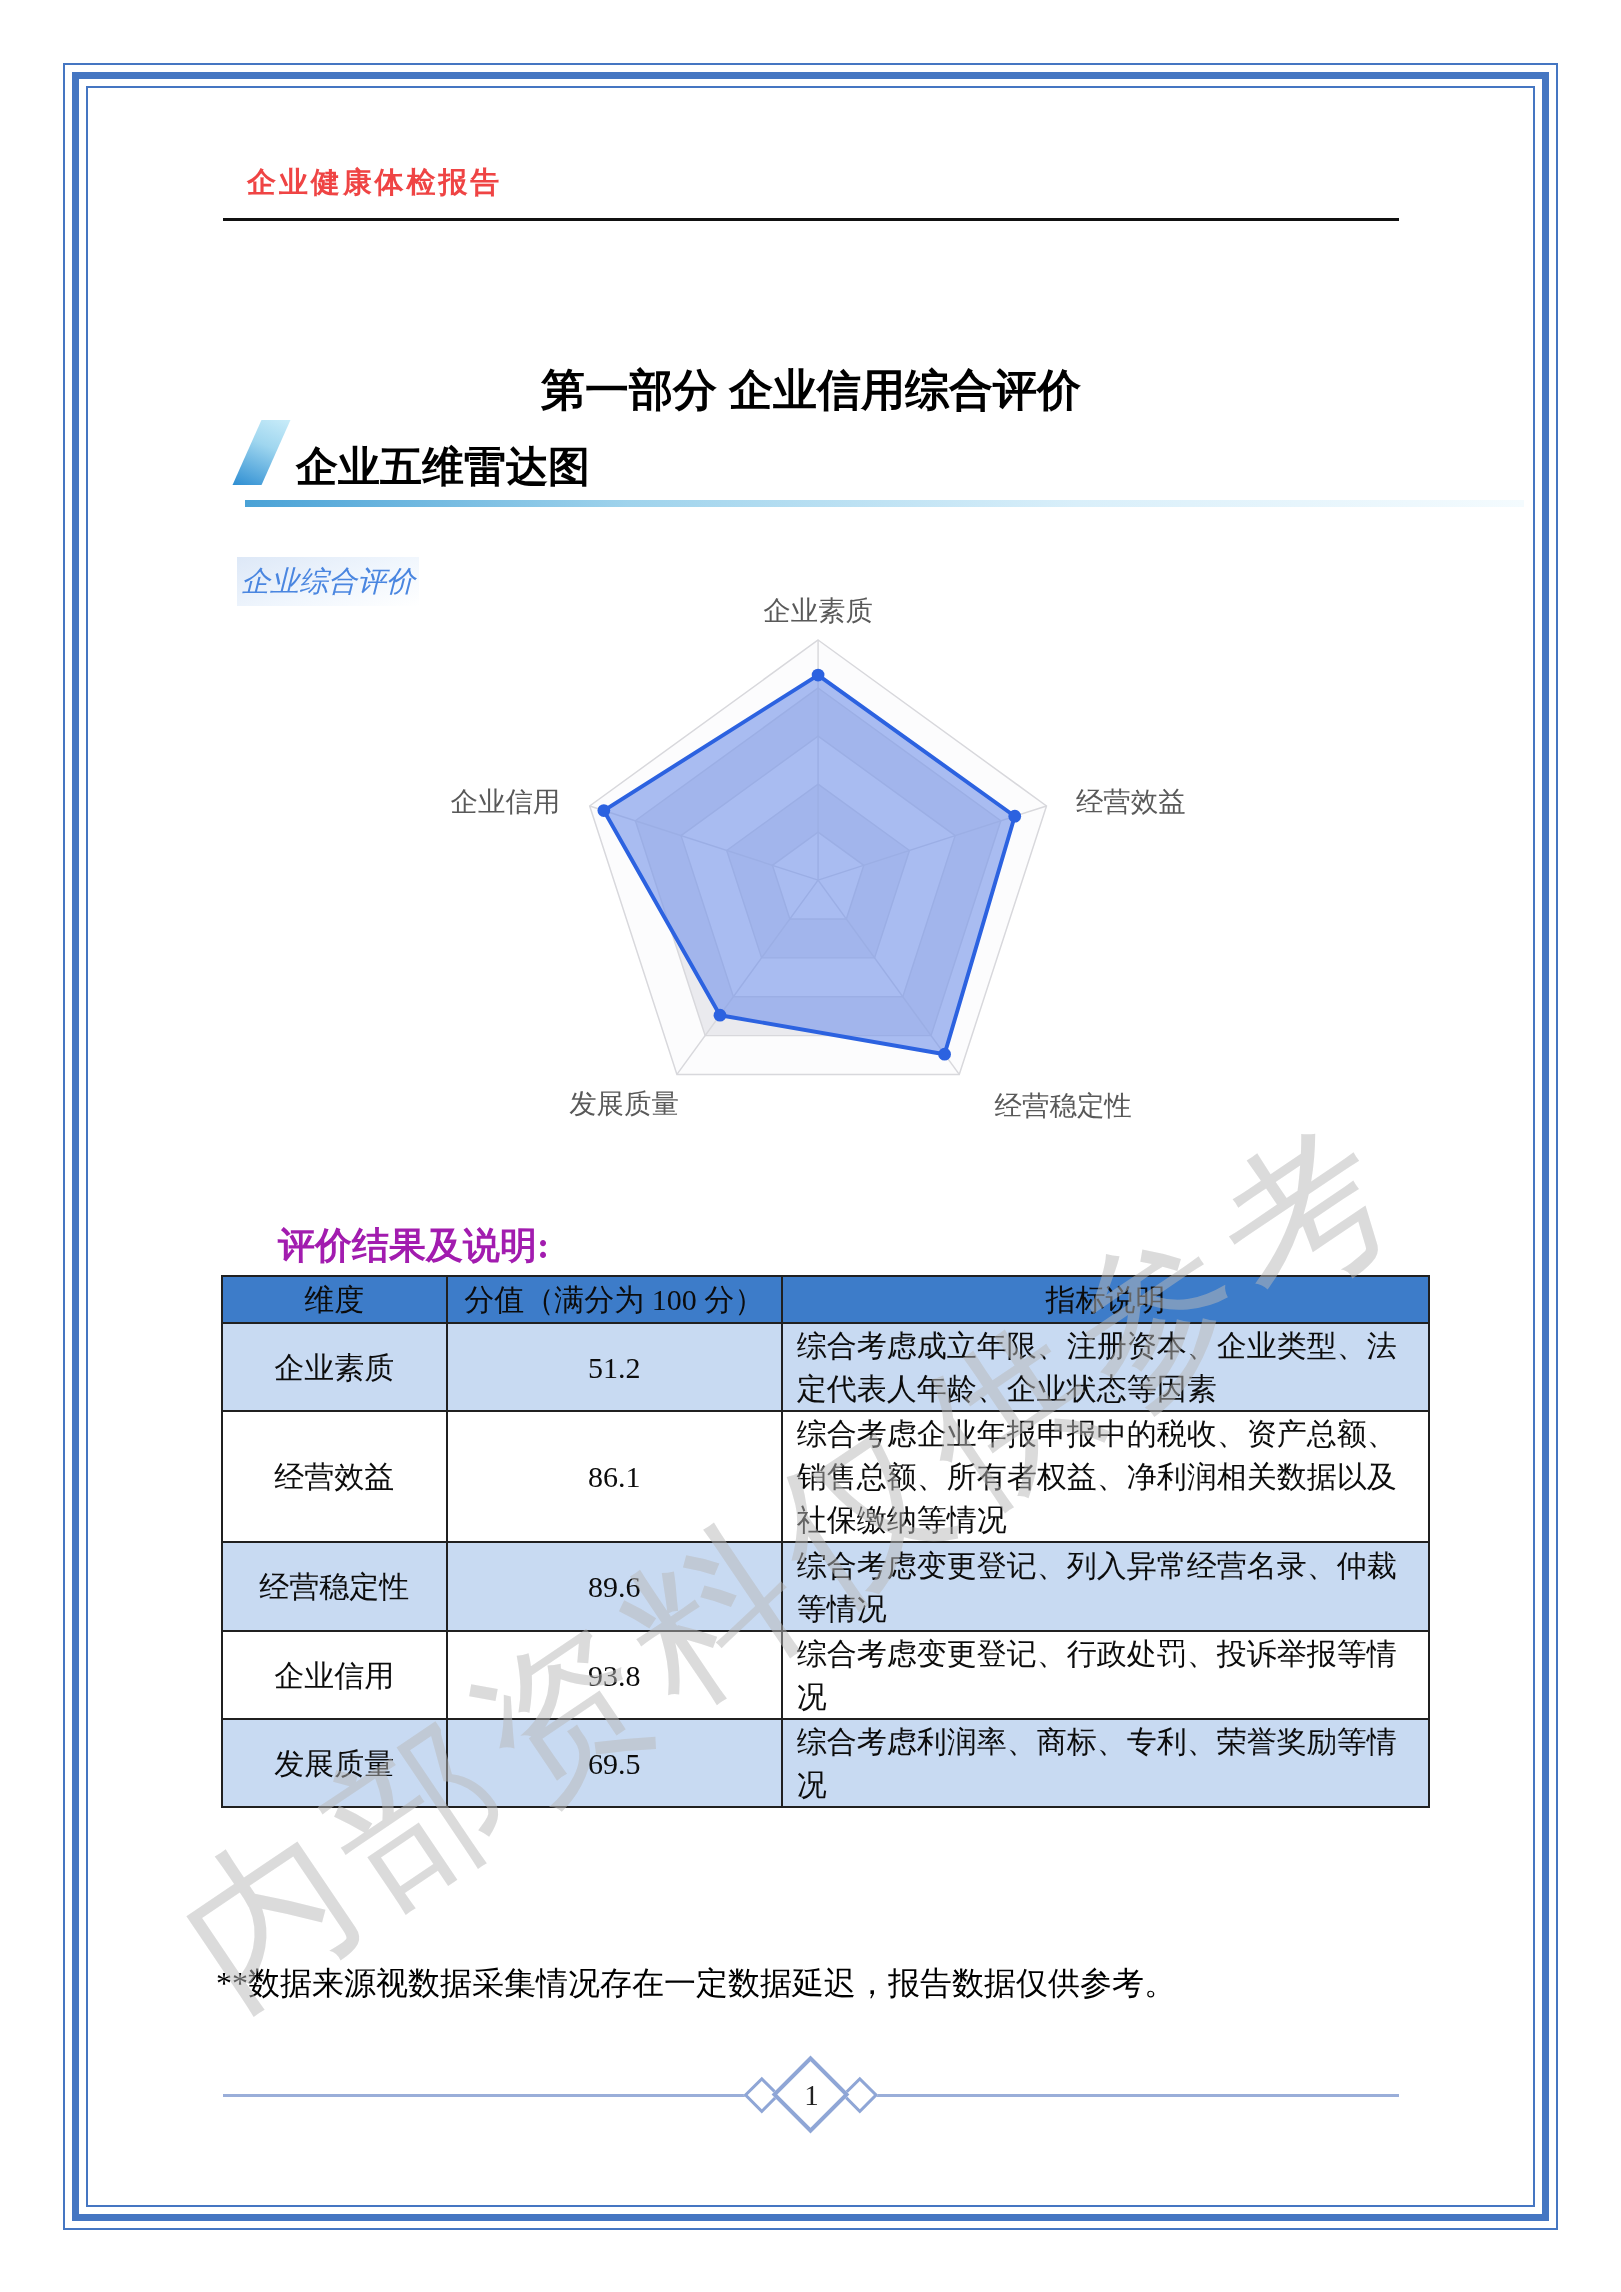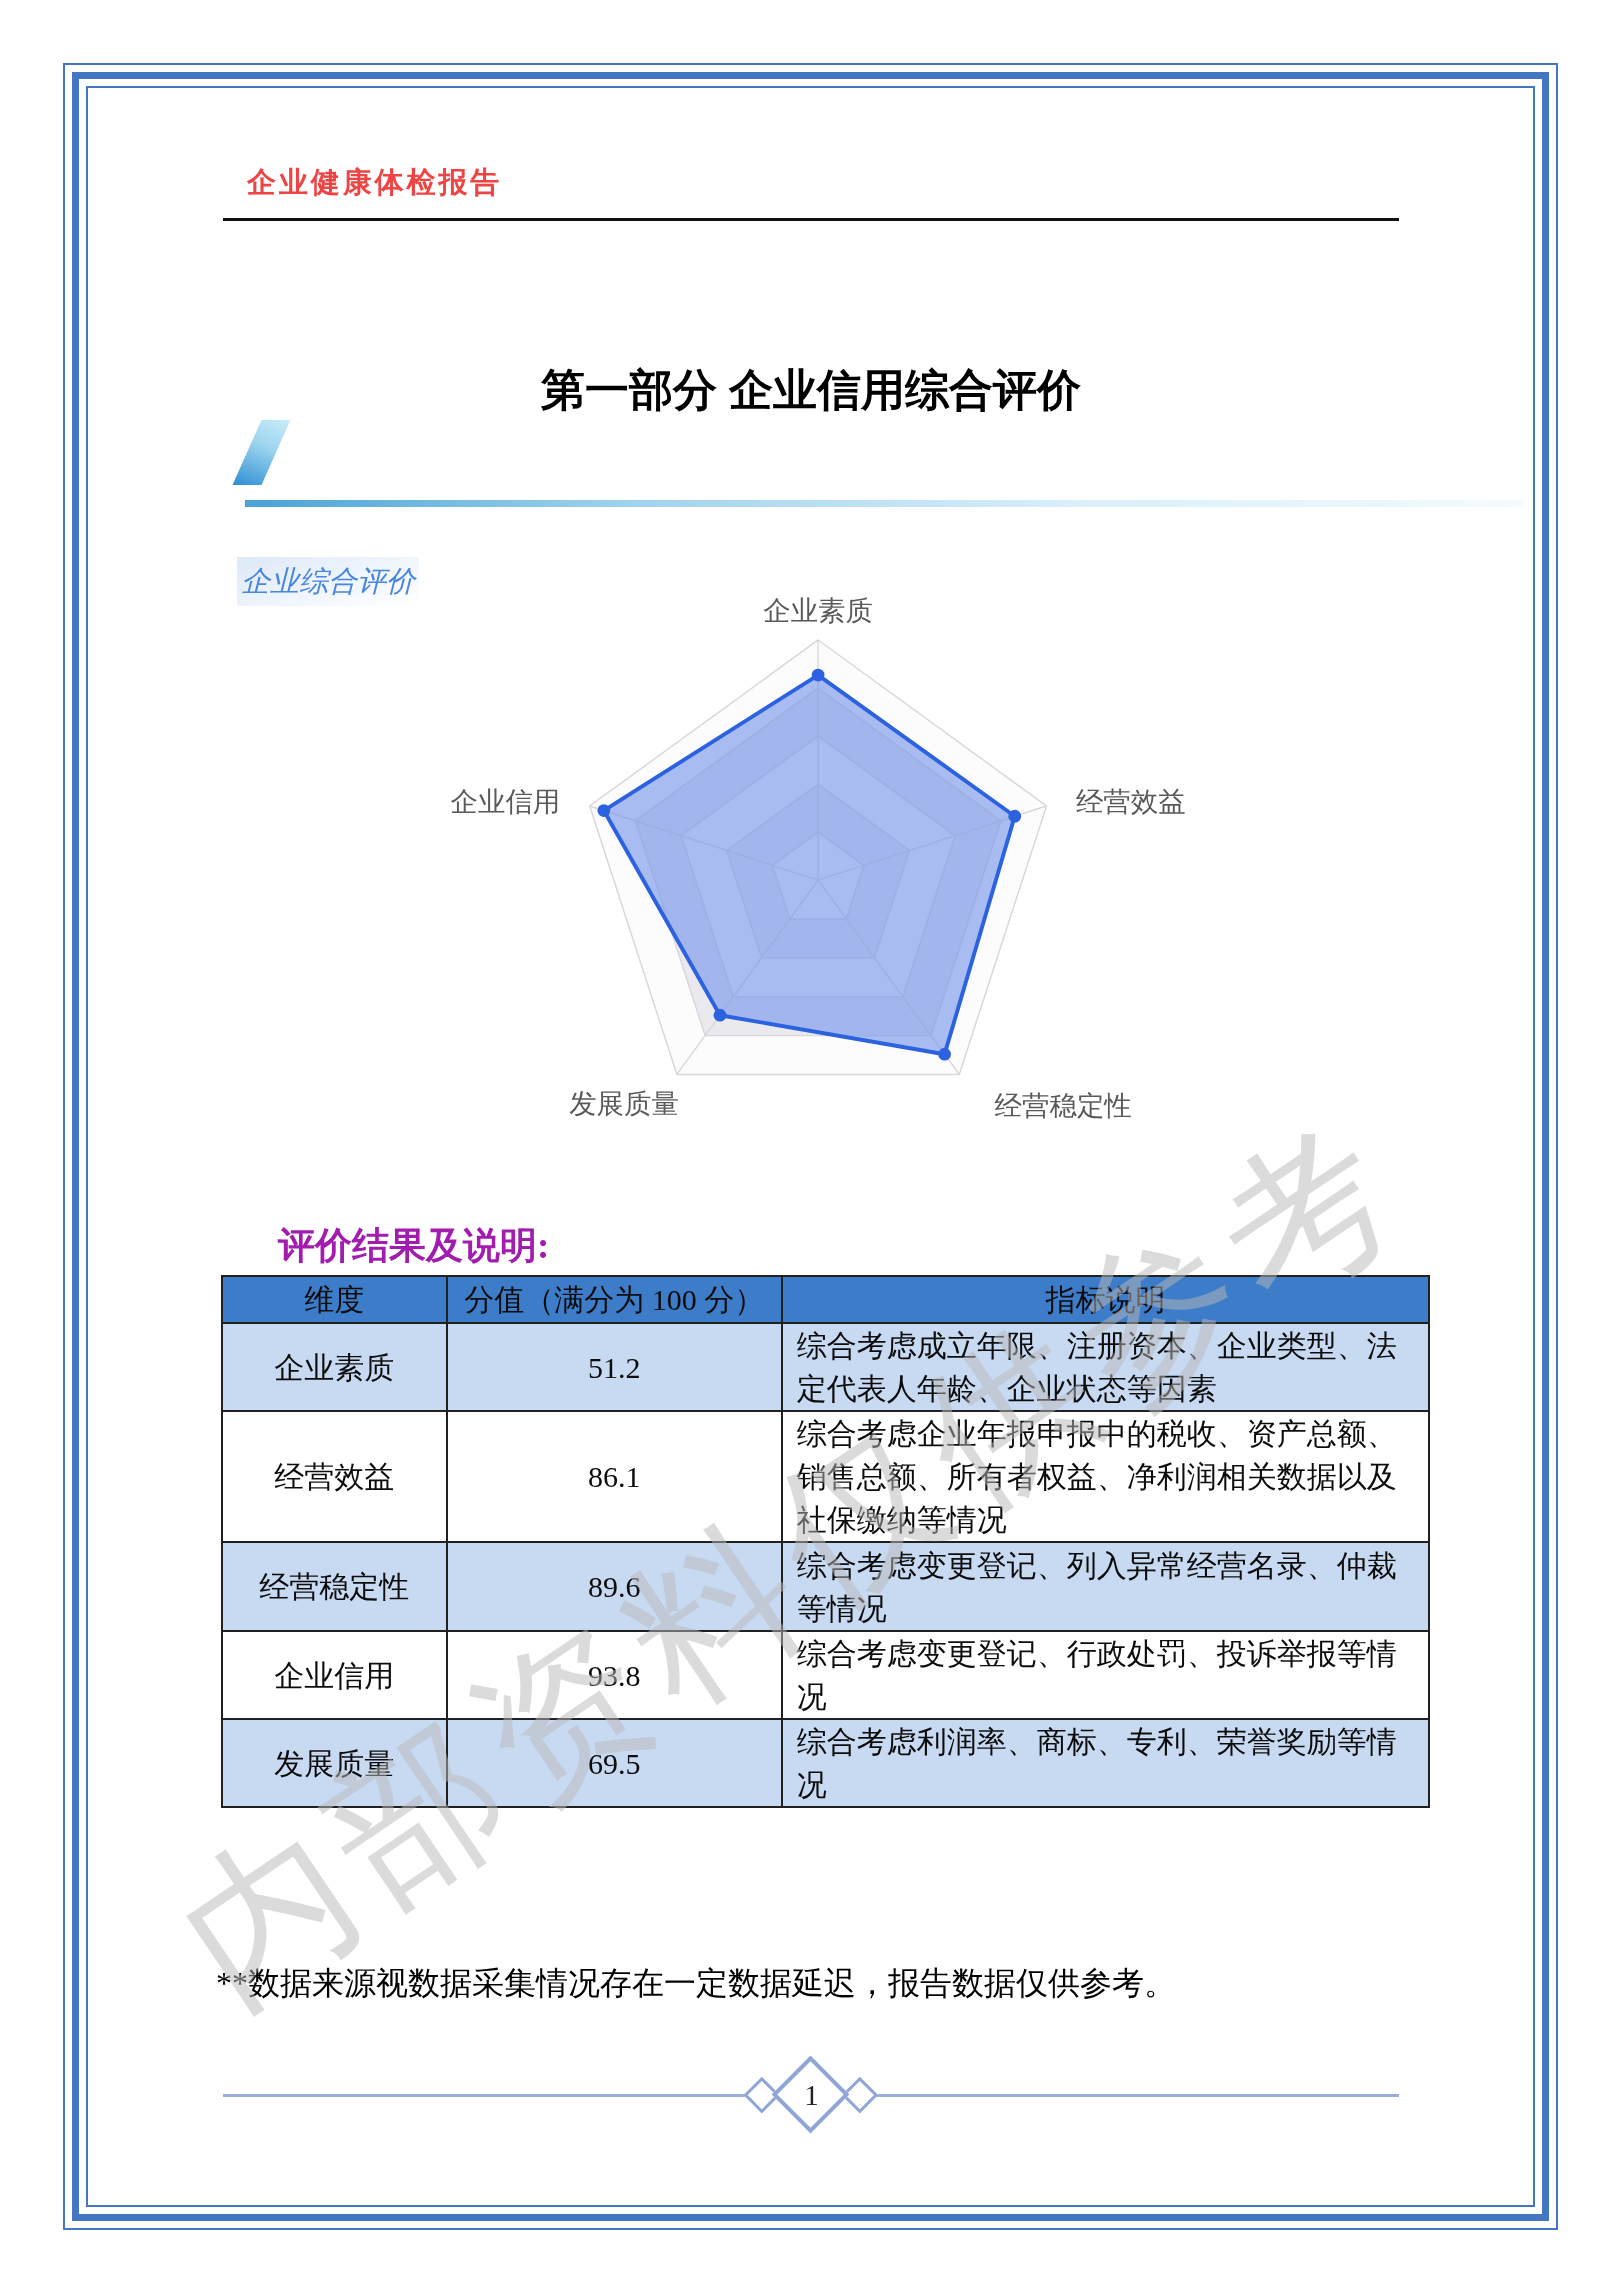--- a/index.html
+++ b/index.html
@@ -74,20 +74,21 @@
   <div class="frame outer"></div>
   <div class="frame mid"></div>
   <div class="frame inner"></div>
 
   <div class="hdr-title">企业健康体检报告</div>
   <div class="hdr-rule"></div>
 
   <div class="part-title">第一部分 企业信用综合评价</div>
 
   <div class="sec-icon"></div>
+  <div class="sec-title">企业五维雷达图</div>
   <div class="sec-rule"></div>
 
   <div class="legend-chip">
     <span>企业综合评价</span>
   </div>
 
   <svg id="radar-svg" width="745" height="549" viewBox="0 0 760 560">
       <polygon points="350.0,53.0 583.0,222.3 494.0,496.2 206.0,496.2 117.0,222.3" fill="#fcfcfd" stroke="#d8d8dc" stroke-width="1.5"></polygon>
       <polygon points="350.0,102.0 536.4,237.4 465.2,456.6 234.8,456.6 163.6,237.4" fill="#eaeaee" stroke="#d8d8dc" stroke-width="1.5"></polygon>
       <polygon points="350.0,151.0 489.8,252.6 436.4,416.9 263.6,416.9 210.2,252.6" fill="#fcfcfd" stroke="#d8d8dc" stroke-width="1.5"></polygon>

